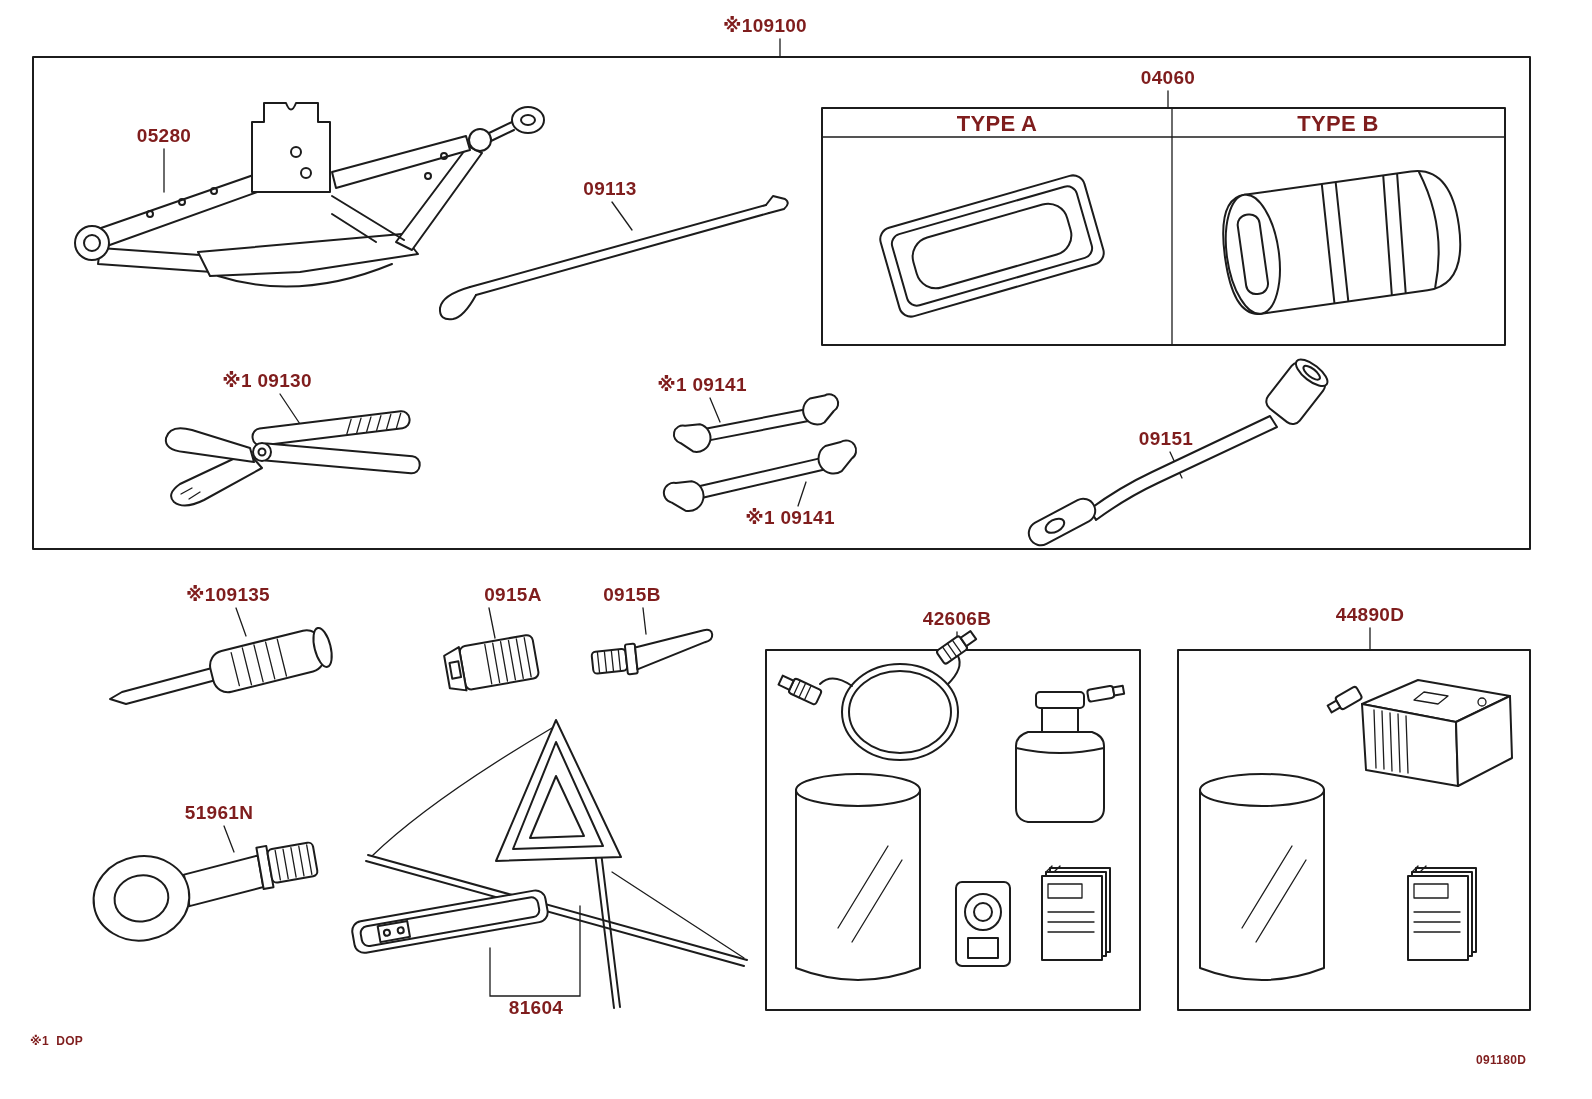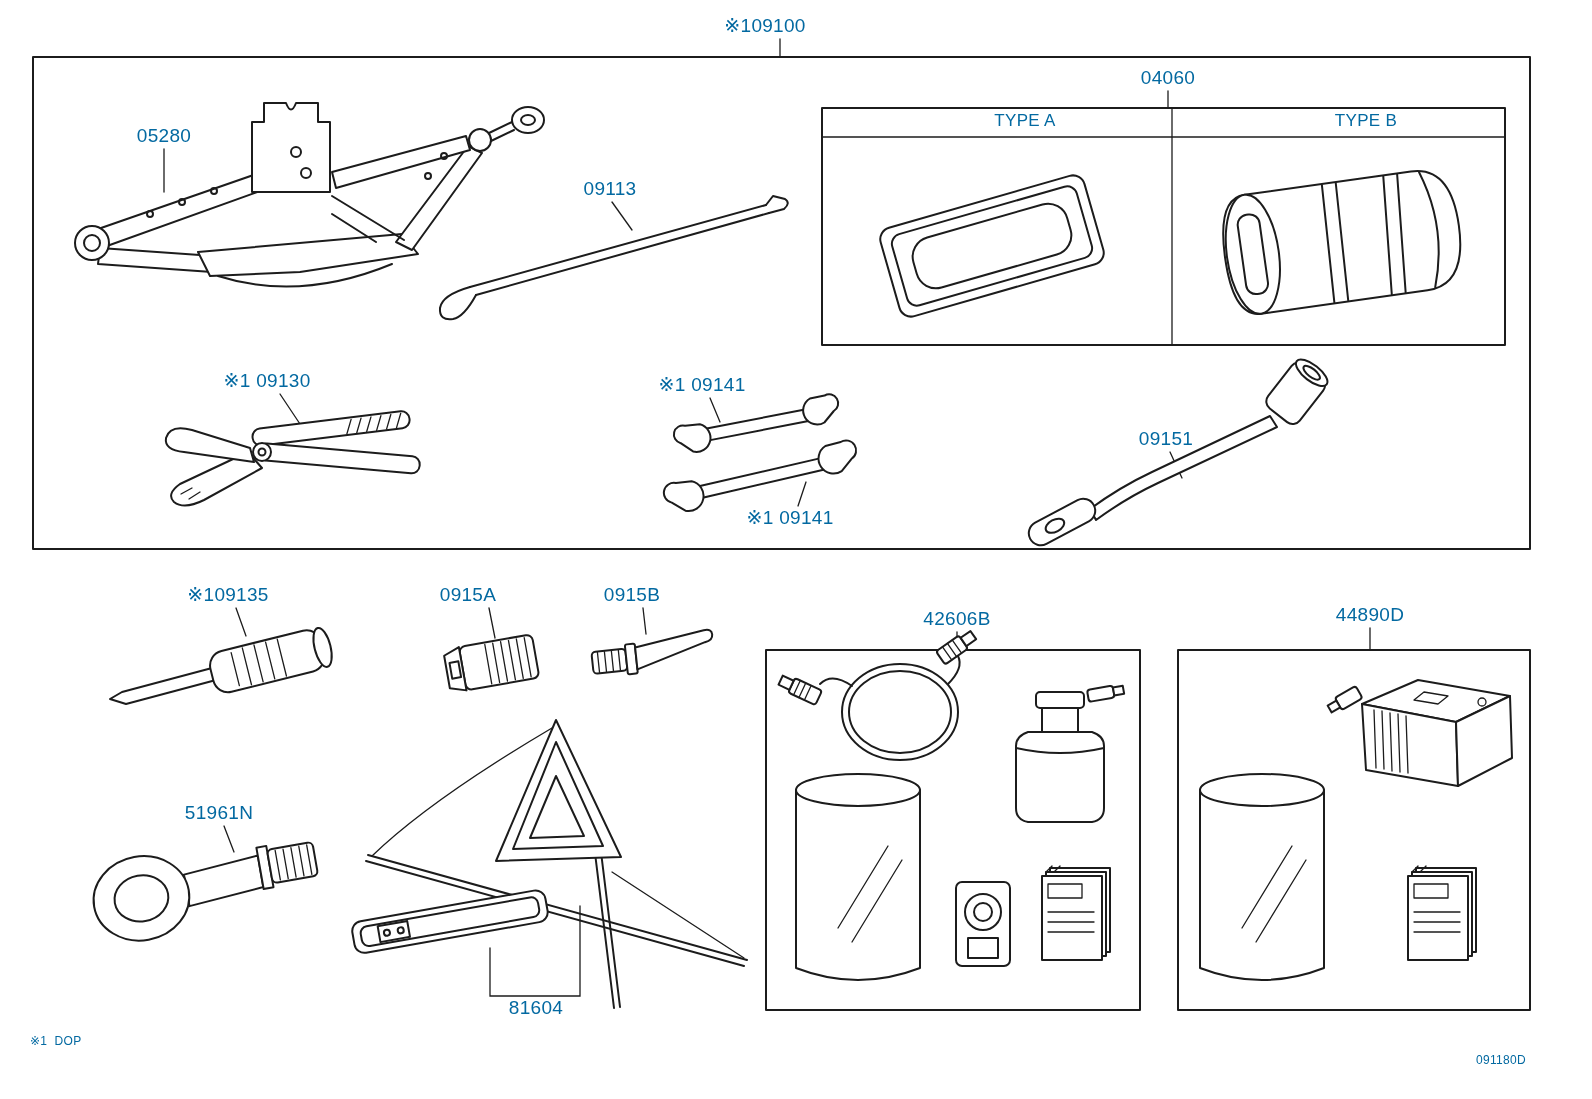--- a/index.html
+++ b/index.html
@@ -1,22 +1,22 @@
 <!DOCTYPE html>
 <html><head>
 <meta charset="utf-8">
 <style>
   * { margin:0; padding:0; box-sizing:border-box; }
   html,body { background:#ffffff; }
   .sheet { position:relative; width:1592px; height:1099px; background:#fff; overflow:hidden;
            font-family:"Liberation Sans","DejaVu Sans",sans-serif; }
   .art { position:absolute; left:0; top:0; }
-  .label { position:absolute; transform:translateX(-50%); font-weight:normal; font-size:19px;
-           color:#0369a1; white-space:pre; letter-spacing:.3px; line-height:1.1; }
-  .label.hdr { font-size:17px;margin-left:28px; }
+  .label { position:absolute; transform:translateX(-50%); font-weight:bold; font-size:19px;
+           color:#7f1d1d; white-space:pre; letter-spacing:.3px; line-height:1.1; }
+  .label.hdr { font-size:22px; }
   .label.small { font-size:12px; }
   .label.leftal { transform:none; }
   svg .ln  { stroke:#1c1c1c; stroke-width:2; fill:none; stroke-linecap:round; stroke-linejoin:round; }
   svg .fw  { fill:#ffffff; stroke:#1c1c1c; stroke-width:2; stroke-linecap:round; stroke-linejoin:round; }
   svg .thin{ stroke:#1c1c1c; stroke-width:1.3; fill:none; stroke-linecap:round; }
 </style>
 </head>
 <body>
 
 <div class="sheet">
@@ -347,21 +347,21 @@
   <div class="label" style="left:164px; top:126px">05280</div>
   <div class="label" style="left:610px; top:179px">09113</div>
   <div class="label" style="left:1168px; top:68px">04060</div>
   <div class="label hdr" style="left:997px; top:112px">TYPE A</div>
   <div class="label hdr" style="left:1338px; top:112px">TYPE B</div>
   <div class="label" style="left:267px; top:371px">※1 09130</div>
   <div class="label" style="left:702px; top:375px">※1 09141</div>
   <div class="label" style="left:790px; top:508px">※1 09141</div>
   <div class="label" style="left:1166px; top:429px">09151</div>
   <div class="label" style="left:228px; top:585px">※109135</div>
-  <div class="label" style="left:468px; top:585px">0915A</div>
+  <div class="label" style="left:513px; top:585px">0915A</div>
   <div class="label" style="left:632px; top:585px">0915B</div>
   <div class="label" style="left:219px; top:803px">51961N</div>
   <div class="label" style="left:536px; top:998px">81604</div>
   <div class="label" style="left:957px; top:609px">42606B</div>
   <div class="label" style="left:1370px; top:605px">44890D</div>
   <div class="label small leftal" style="left:30px; top:1035px">※1  DOP</div>
   <div class="label small leftal" style="left:1476px; top:1054px">091180D</div>
 
 </div>
 

